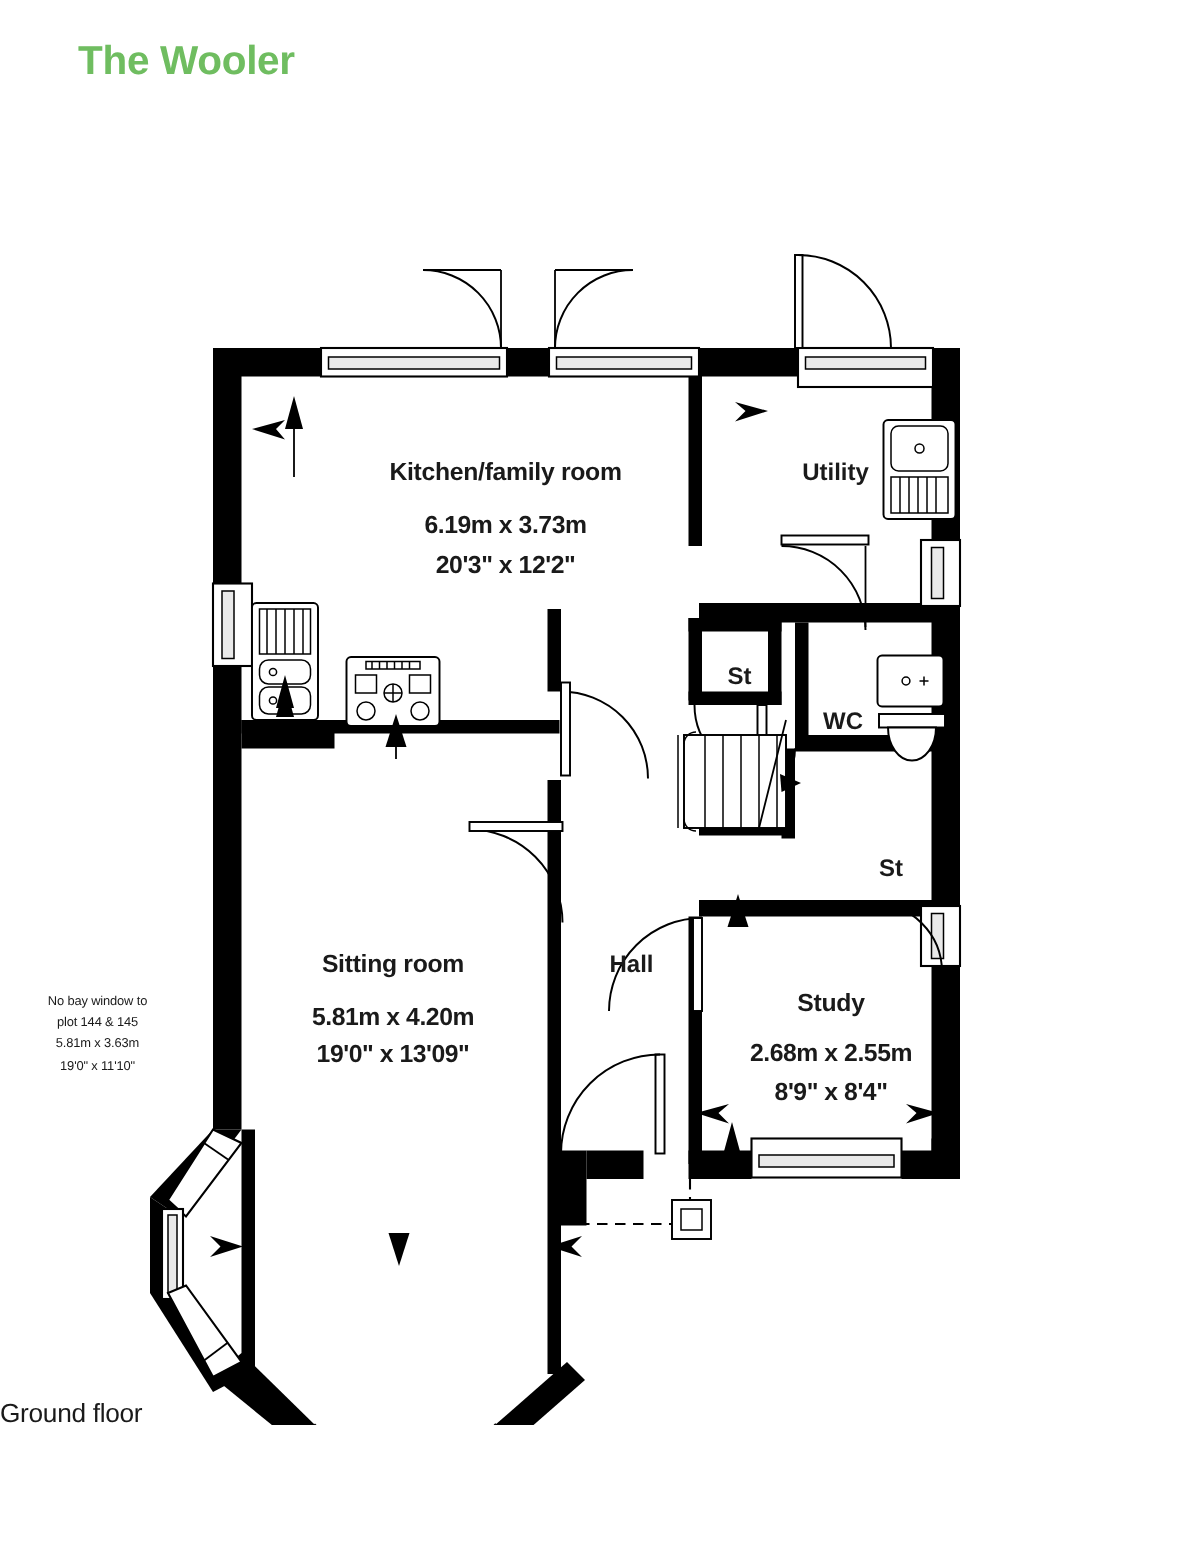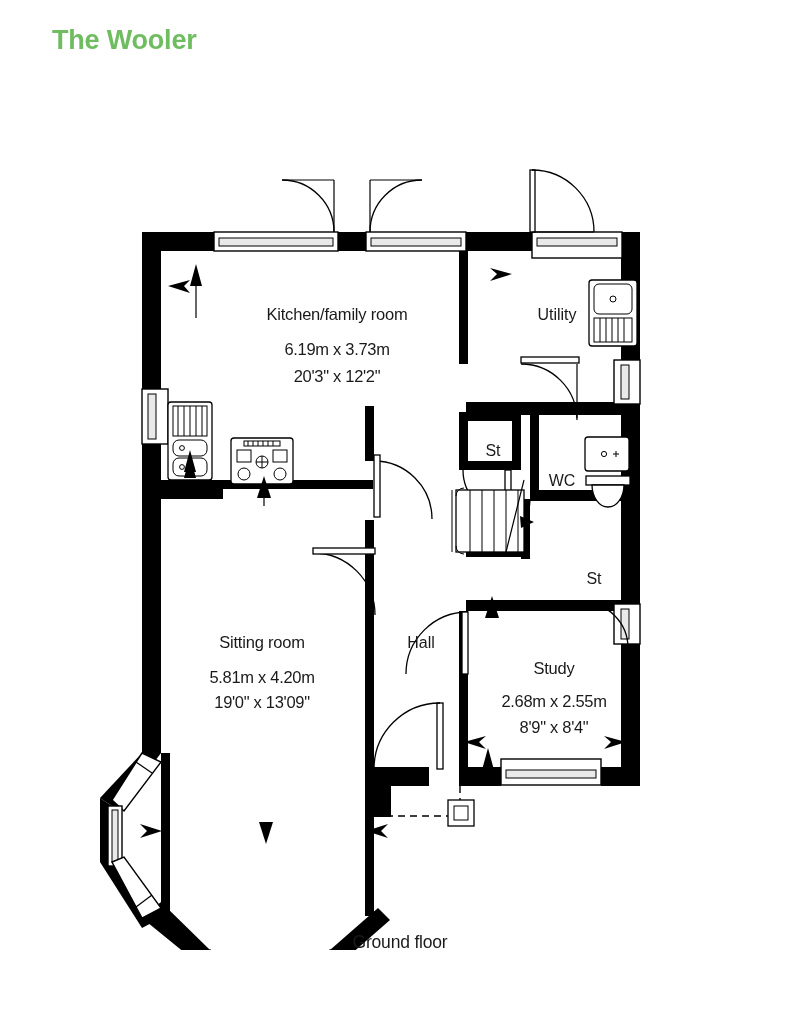--- a/index.html
+++ b/index.html
@@ -41,20 +41,21 @@
     margin: 0 0 6px 0;
     letter-spacing: -0.1px;
   }
   
   #plan-wrap {
     position: absolute;
     left: 0;
     top: 150px;
     width: 800px;
     height: 800px;
+    font-weight: bold;
   }
   svg { display: block; }
   .wall      { fill: #000000; }
   .hairline  { fill: none; stroke: #000000; stroke-width: 1.2; }
   .swing     { fill: none; stroke: #000000; stroke-width: 1.3; }
   .doorleaf  { fill: #ffffff; stroke: #000000; stroke-width: 1.3; }
   .winframe  { fill: #ffffff; stroke: #000000; stroke-width: 1.4; }
   .winglass  { fill: #e9e9e9; stroke: #000000; stroke-width: 1.0; }
   .fixture   { fill: #ffffff; stroke: #000000; stroke-width: 1.3; }
   .fixturedet{ fill: none; stroke: #000000; stroke-width: 1.0; }
@@ -91,35 +92,40 @@
     line-height: 1.65;
     letter-spacing: -0.1px;
     color: #1a1a1a;
   }
   
   #floor-caption {
     position: absolute;
     left: 0;
     top: 932px;
     width: 800px;
-    text-align: center;
     font-size: 17.5px;
     letter-spacing: -0.2px;
     color: #1a1a1a;
   }
 </style>
 </head>
 <body>
 
 <div id="page">
 
   <div id="header">
     <h1 id="plan-title" style="color: rgb(111, 189, 96);">The Wooler</h1>
   </div>
 
+  <div id="bay-note">
+    <div>No bay window to</div>
+    <div>plot 144 &amp; 145</div>
+    <div>5.81m x 3.63m</div>
+    <div>19'0" x 11'10"</div>
+  </div>
 
   <div id="plan-wrap">
   <svg width="800" height="800" viewBox="0 0 800 800" xmlns="http://www.w3.org/2000/svg">
 
     <g>
 
       <rect class="wall" x="142" y="82" width="72" height="19"></rect>
 
       <rect class="wall" x="338" y="82" width="28" height="19"></rect>
 

